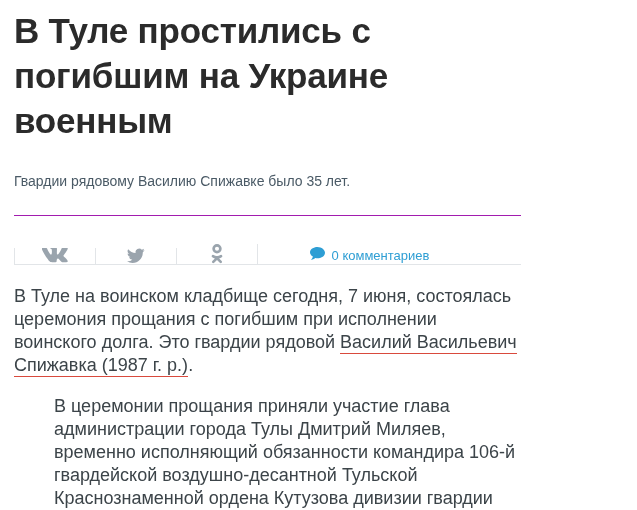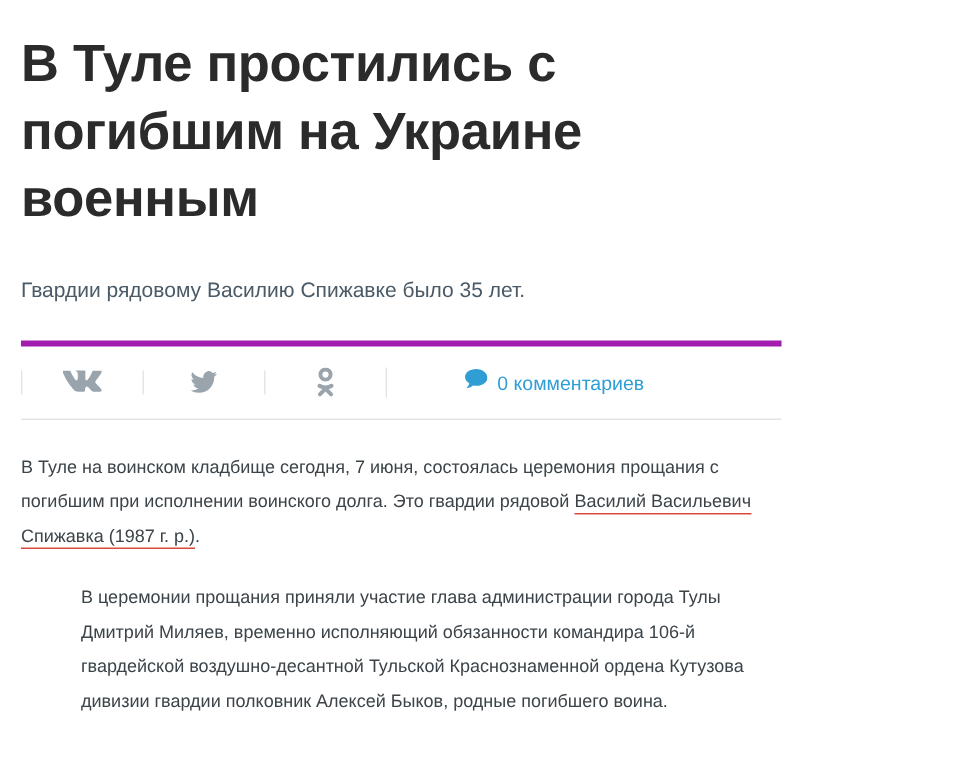--- a/index.html
+++ b/index.html
@@ -12,46 +12,46 @@
     background: #ffffff;
     font-family: "Liberation Sans", sans-serif;
     color: #333333;
     overflow: hidden;
   }
   .page {
     position: relative;
     width: 535px;
     height: 510px;
     box-sizing: border-box;
-    padding: 12px 14px;
+    padding: 0 14px;
   }
   .article-title {
     margin: 0;
     padding-top: 8px;
     font-size: 35px;
     line-height: 45px;
     font-weight: bold;
     color: #2b2b2b;
     letter-spacing: -0.2px;
   }
   .article-subtitle {
     margin: 0;
     padding-top: 26px;
     font-size: 14px;
     line-height: 24px;
     color: #4a5a66;
     font-weight: normal;
   }
   .share-bar {
     margin-top: 22px;
-    border-top: 4px solid #a21caf;
+    border-top: 1px solid #a21caf;
     border-bottom: 1px solid #e2e5e8;
     height: 48px;
     display: flex;
-    align-items: center;
+    align-items: flex-end;
   }
   .share-btn {
     width: 80px;
     display: flex;
     align-items: center;
     justify-content: center;
     border-right: 1px solid #e2e5e8;
     cursor: pointer;
   }
   .share-btn:first-child {
@@ -69,21 +69,21 @@
     cursor: pointer;
     padding-right: 40px;
   }
   .comments-count {
     font-size: 13px;
     color: #2e9ed4;
   }
   .body-text {
     margin: 0;
     padding-top: 20px;
-    font-size: 12px;
+    font-size: 18px;
     line-height: 23px;
     color: #3c4449;
   }
   .body-text.second {
     padding-top: 18px;
     margin-left: 40px;
   }
   .name-highlight {
     border-bottom: 1px solid #d94a3d;
     padding-bottom: 1px;

